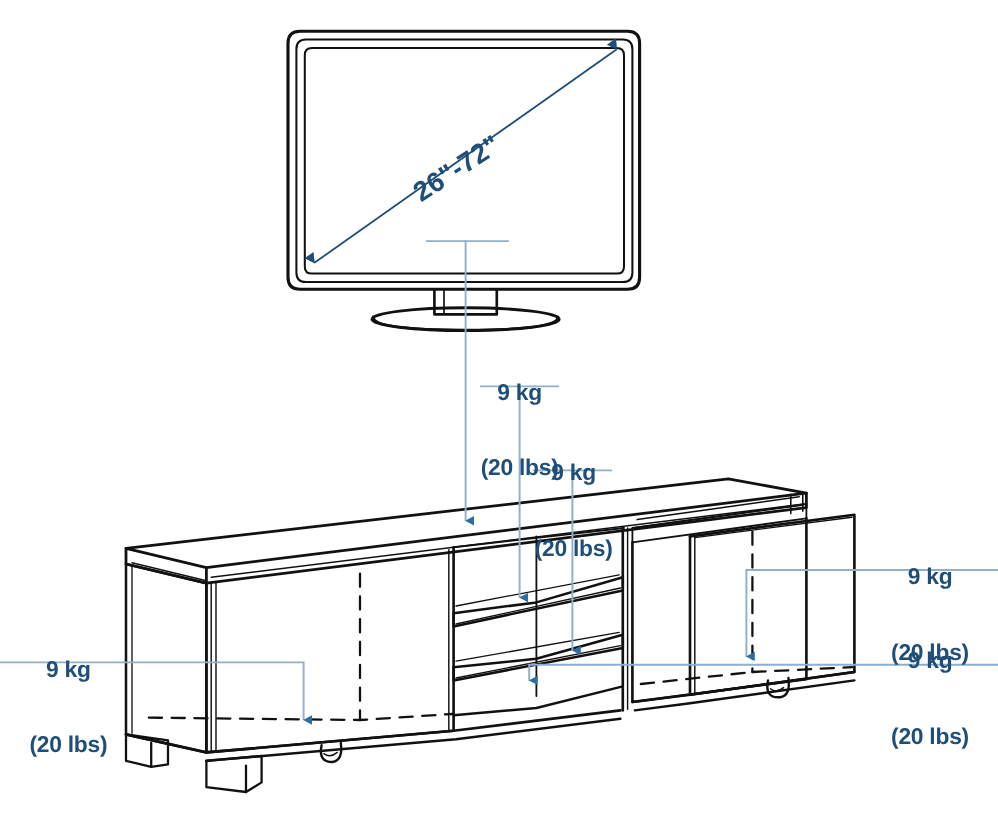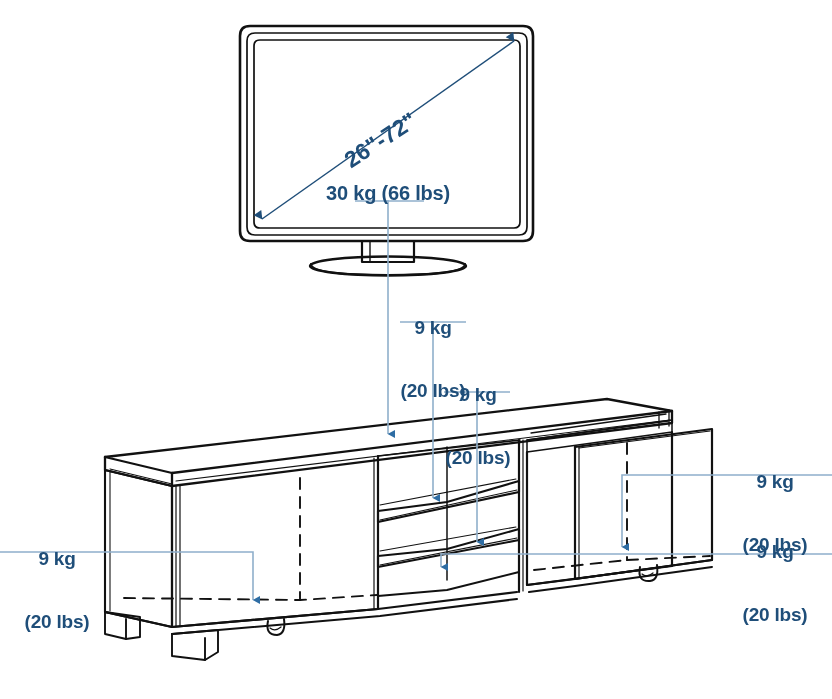--- a/index.html
+++ b/index.html
@@ -169,21 +169,20 @@
       <path d="M0,552 L253,552 L253,600" marker-end="url(#ahead-blue)"></path>
 
       <path d="M832,475 L622,475 L622,547" marker-end="url(#ahead-blue)"></path>
 
       <path d="M832,554 L441,554 L441,567" marker-end="url(#ahead-blue)"></path>
     </g>
   </svg>
 
   <div class="lbl lbl-left" id="label-diagonal" style="left:340px; top:152px; transform: rotate(-33deg);">26"-72"</div>
 
-  <div class="lbl lbl-center" id="label-tv-weight" style="left:288px; top:182px; width:200px;">30 kg (66 lbs)</div>
 
   <div class="lbl lbl-center lbl-shelf" style="left:373px; top:274px; width:120px;">
     <div>9 kg</div>
     <div>(20 lbs)</div>
   </div>
 
   <div class="lbl lbl-center lbl-shelf" style="left:418px; top:341px; width:120px;">
     <div>9 kg</div>
     <div>(20 lbs)</div>
   </div>

